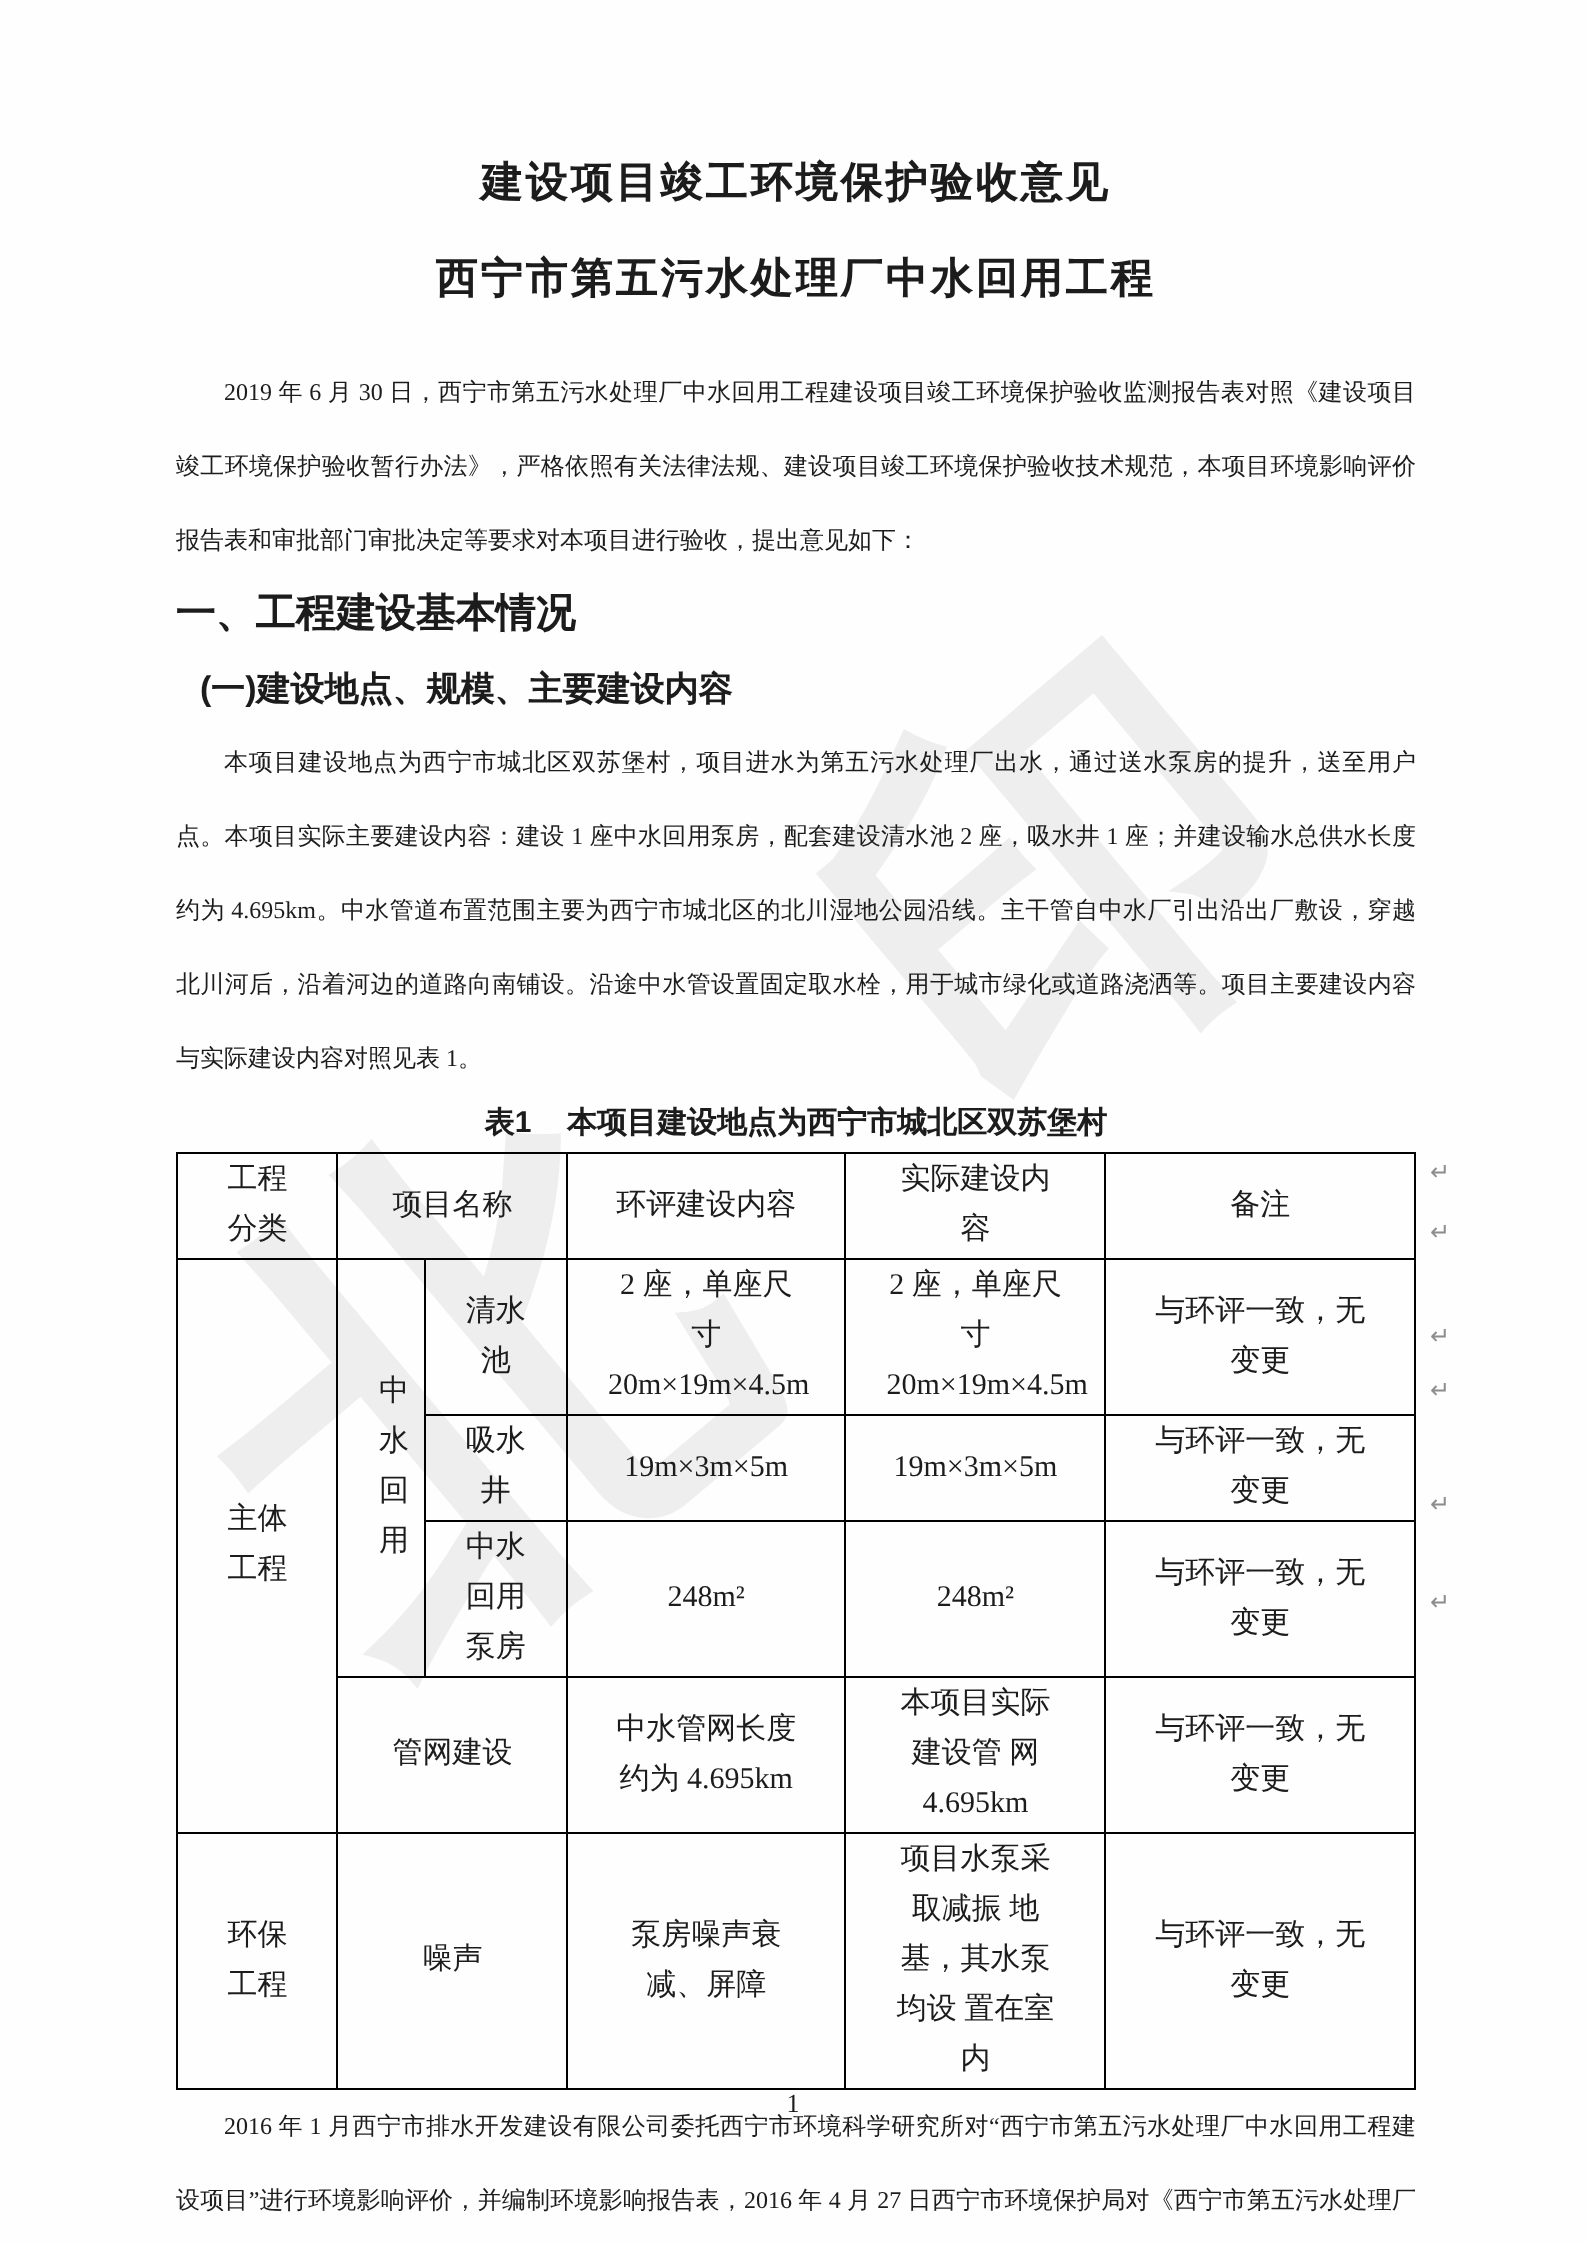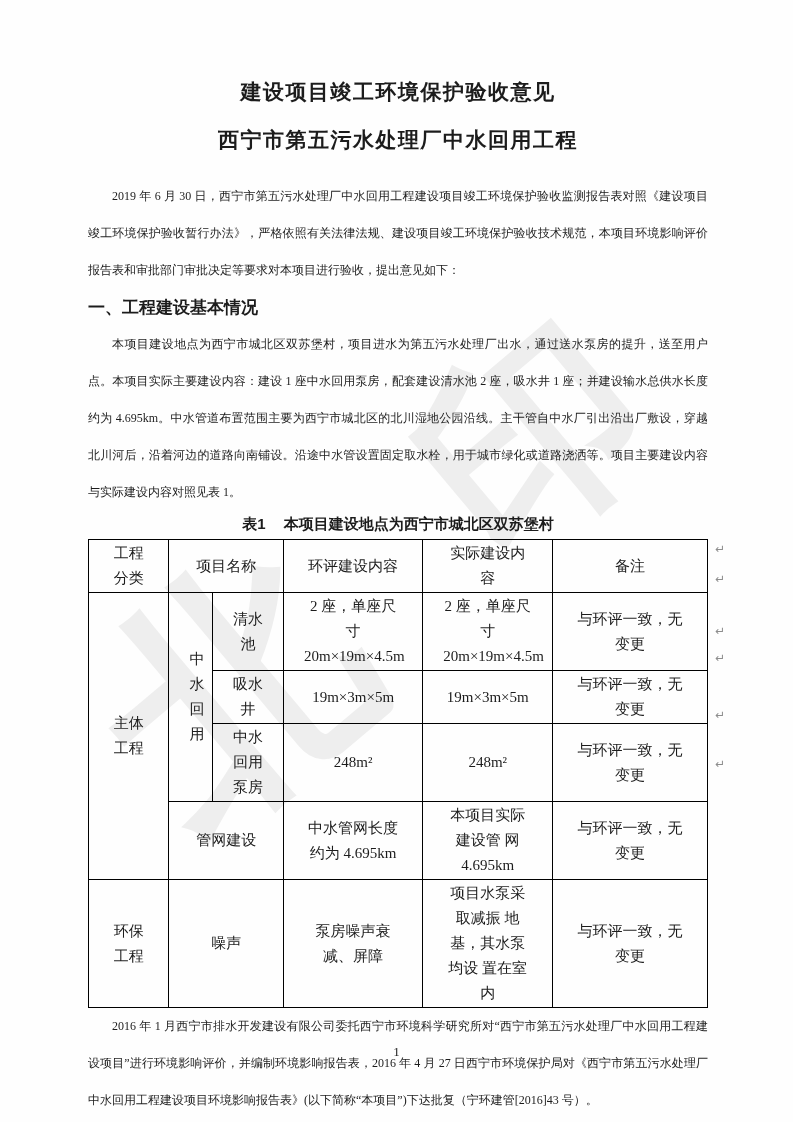--- a/index.html
+++ b/index.html
@@ -41,21 +41,21 @@
     margin:0;
     font-size:12px;
     line-height:37px;
     text-align:justify;
     text-indent:2em;
   }
   .h-sec{
     margin:0;
     font-family:"Liberation Sans","DejaVu Sans",sans-serif;
     font-weight:bold;
-    font-size:17px;
+    font-size:20px;
     line-height:37px;
   }
   .h-sub{
     margin:0;
     font-family:"Liberation Sans","DejaVu Sans",sans-serif;
     font-weight:bold;
     font-size:17px;
     line-height:37px;
     padding-left:12px;
   }
@@ -118,20 +118,21 @@
   </div>
 
   <div class="content">
 
     <h1 class="doc-title line2">建设项目竣工环境保护验收意见</h1>
     <h1 class="doc-title line1">西宁市第五污水处理厂中水回用工程</h1>
 
     <p class="body-par">2019 年 6 月 30 日，西宁市第五污水处理厂中水回用工程建设项目竣工环境保护验收监测报告表对照《建设项目竣工环境保护验收暂行办法》，严格依照有关法律法规、建设项目竣工环境保护验收技术规范，本项目环境影响评价报告表和审批部门审批决定等要求对本项目进行验收，提出意见如下：</p>
 
     <h2 class="h-sec">一、工程建设基本情况</h2>
+    <h3 class="h-sub">(一)建设地点、规模、主要建设内容</h3>
 
     <p class="body-par">本项目建设地点为西宁市城北区双苏堡村，项目进水为第五污水处理厂出水，通过送水泵房的提升，送至用户点。本项目实际主要建设内容：建设 1 座中水回用泵房，配套建设清水池 2 座，吸水井 1 座；并建设输水总供水长度约为 4.695km。中水管道布置范围主要为西宁市城北区的北川湿地公园沿线。主干管自中水厂引出沿出厂敷设，穿越北川河后，沿着河边的道路向南铺设。沿途中水管设置固定取水栓，用于城市绿化或道路浇洒等。项目主要建设内容与实际建设内容对照见表 1。</p>
 
     <div class="table-caption">
       <span class="cap-label">表1</span><span>本项目建设地点为西宁市城北区双苏堡村</span>
     </div>
 
     <div class="table-wrap">
       <table class="cmp">
         <colgroup>

